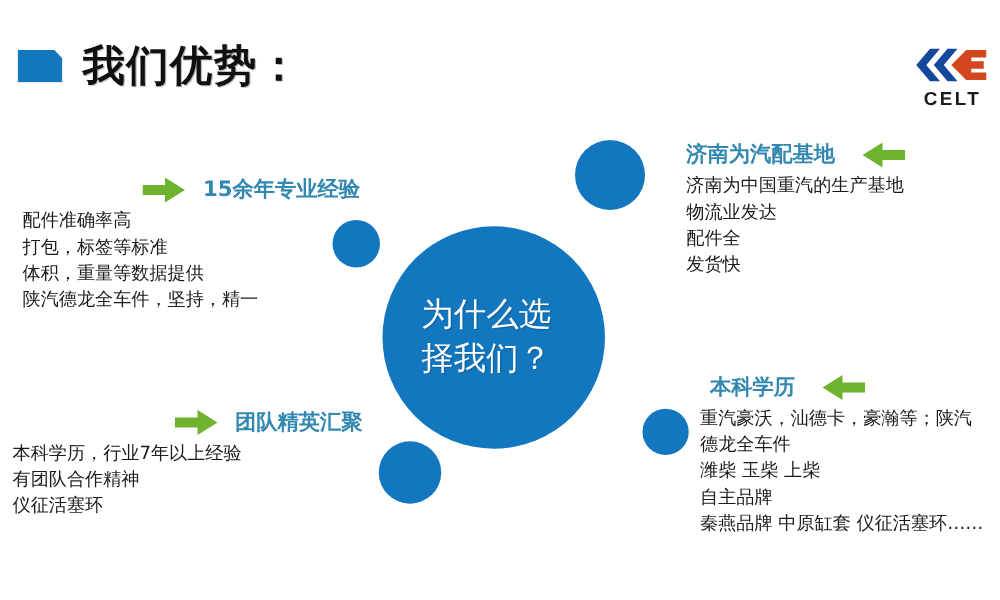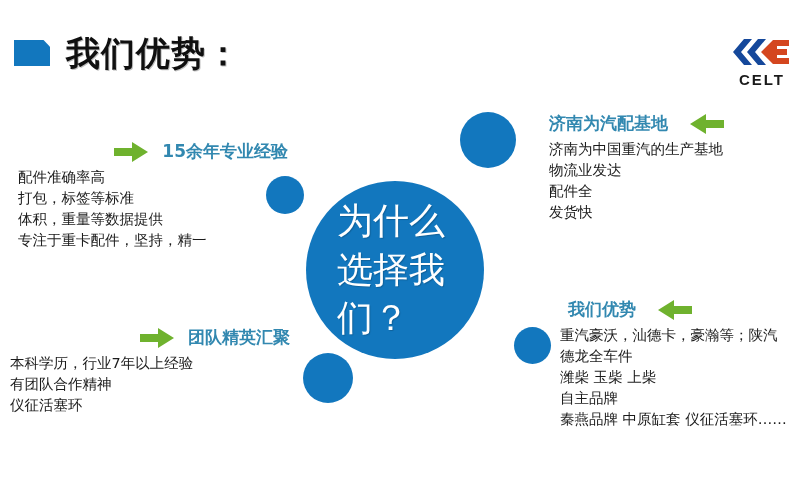--- a/index.html
+++ b/index.html
@@ -75,21 +75,21 @@
     left: 306px;
     top: 181px;
     width: 178px;
     height: 178px;
     display: flex;
     align-items: center;
     justify-content: center;
   }
   .center-label {
     color: #ffffff;
-    font-size: 36px;
+    font-size: 26px;
     line-height: 1.35;
     font-weight: normal;
     text-align: left;
     width: 116px;
     text-shadow: 1px 1px 1px rgba(0,0,0,0.18);
   }
   .dot-tl { left: 266px; top: 176px;  width: 38px; height: 38px; }
   .dot-bl { left: 303px; top: 353px;  width: 50px; height: 50px; }
   .dot-tr { left: 460px; top: 112px;  width: 56px; height: 56px; }
   .dot-br { left: 514px; top: 327px;  width: 37px; height: 37px; }
@@ -168,21 +168,21 @@
     <div class="block-head">
       <svg class="arrow" width="34" height="20" viewBox="0 0 34 20">
         <polygon points="0,6 18,6 18,0 34,10 18,20 18,14 0,14" fill="#6fb22e"></polygon>
       </svg>
       <span class="head-text">15余年专业经验</span>
     </div>
     <div class="block-body">
       <span class="line">配件准确率高</span>
       <span class="line">打包，标签等标准</span>
       <span class="line">体积，重量等数据提供</span>
-      <span class="line">专注于重卡配件，坚持，精一</span>
+      <span class="line">陕汽德龙全车件，坚持，精一</span>
     </div>
   </div>
 
   <div class="block block-left b-team">
     <div class="block-head">
       <svg class="arrow" width="34" height="20" viewBox="0 0 34 20">
         <polygon points="0,6 18,6 18,0 34,10 18,20 18,14 0,14" fill="#6fb22e"></polygon>
       </svg>
       <span class="head-text">团队精英汇聚</span>
     </div>
@@ -203,21 +203,21 @@
     <div class="block-body">
       <span class="line">济南为中国重汽的生产基地</span>
       <span class="line">物流业发达</span>
       <span class="line">配件全</span>
       <span class="line">发货快</span>
     </div>
   </div>
 
   <div class="block block-right b-prod">
     <div class="block-head">
-      <span class="head-text">我们优势</span>
+      <span class="head-text">本科学历</span>
       <svg class="arrow" width="34" height="20" viewBox="0 0 34 20">
         <polygon points="34,6 16,6 16,0 0,10 16,20 16,14 34,14" fill="#6fb22e"></polygon>
       </svg>
     </div>
     <div class="block-body">
       <span class="line">重汽豪沃，汕德卡，豪瀚等；陕汽德龙全车件</span>
       <span class="line">潍柴 玉柴 上柴</span>
       <span class="line">自主品牌</span>
       <span class="line">秦燕品牌 中原缸套 仪征活塞环……</span>
     </div>

